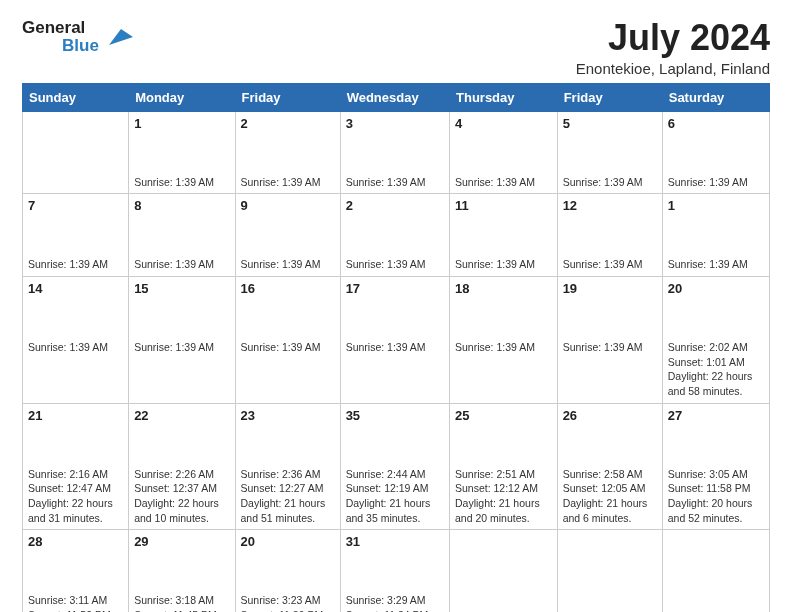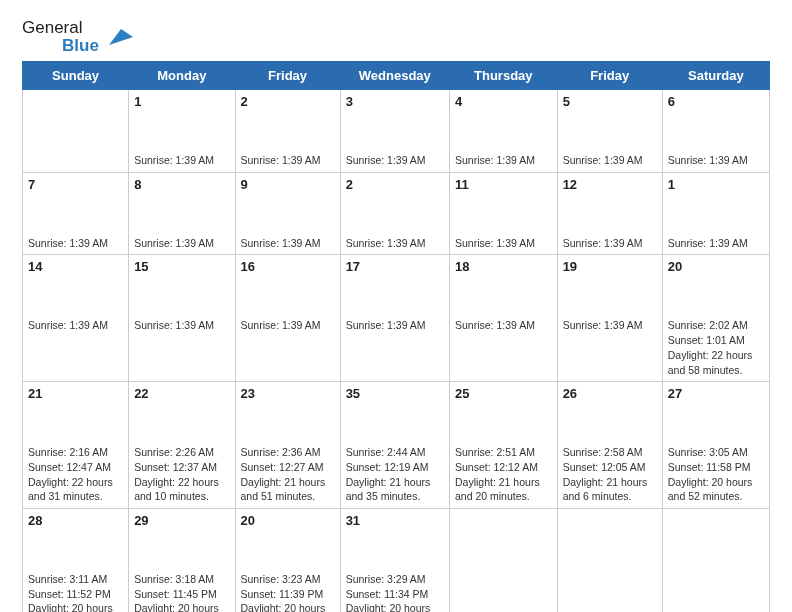--- a/index.html
+++ b/index.html
@@ -46,21 +46,21 @@
       border-collapse: collapse;
       margin-top: 4px;
       font-size: 12px;
     }
     .calendar thead tr th {
       background: #2b6cb0;
       color: #fff;
       font-weight: bold;
       font-size: 13px;
       padding: 6px 6px;
-      text-align: center;
+      text-align: left;
       border: 1px solid #2b6cb0;
     }
     .calendar tbody tr td {
       vertical-align: top;
       border: 1px solid #ccc;
       padding: 4px 5px;
       min-height: 72px;
       height: 80px;
       width: 113px;
     }
@@ -88,28 +88,32 @@
   </style>
 </head>
 <body>
 
 <div class="page">
   <div class="header">
     <div class="logo">
       <div>
         <div style="display:flex;align-items:center;gap:2px;">
           <div>
-            <div style="font-size:17px;font-weight:normal;color:#222;line-height:1.15;">General</div>
+            <div style="font-size:17px;font-weight:bold;color:#222;line-height:1.15;">General</div>
             <div style="font-size:17px;font-weight:bold;color:#2b7fc1;line-height:1.15;margin-top:-2px;margin-left:40px;">Blue</div>
           </div>
           <svg width="32" height="32" viewBox="0 0 32 32">
             <polygon points="8,24 20,8 32,16" fill="#2b7fc1"></polygon>
           </svg>
         </div>
       </div>
+    </div>
+    <div class="title-block">
+      <div class="main-title">July 2024</div>
+      <div class="subtitle">Enontekioe, Lapland, Finland</div>
     </div>
   </div>
 
   <table class="calendar">
     <thead>
       <tr id="days-header-row">
           <th>Sunday</th>
           <th>Monday</th>
           <th>Friday</th>
           <th>Wednesday</th>

